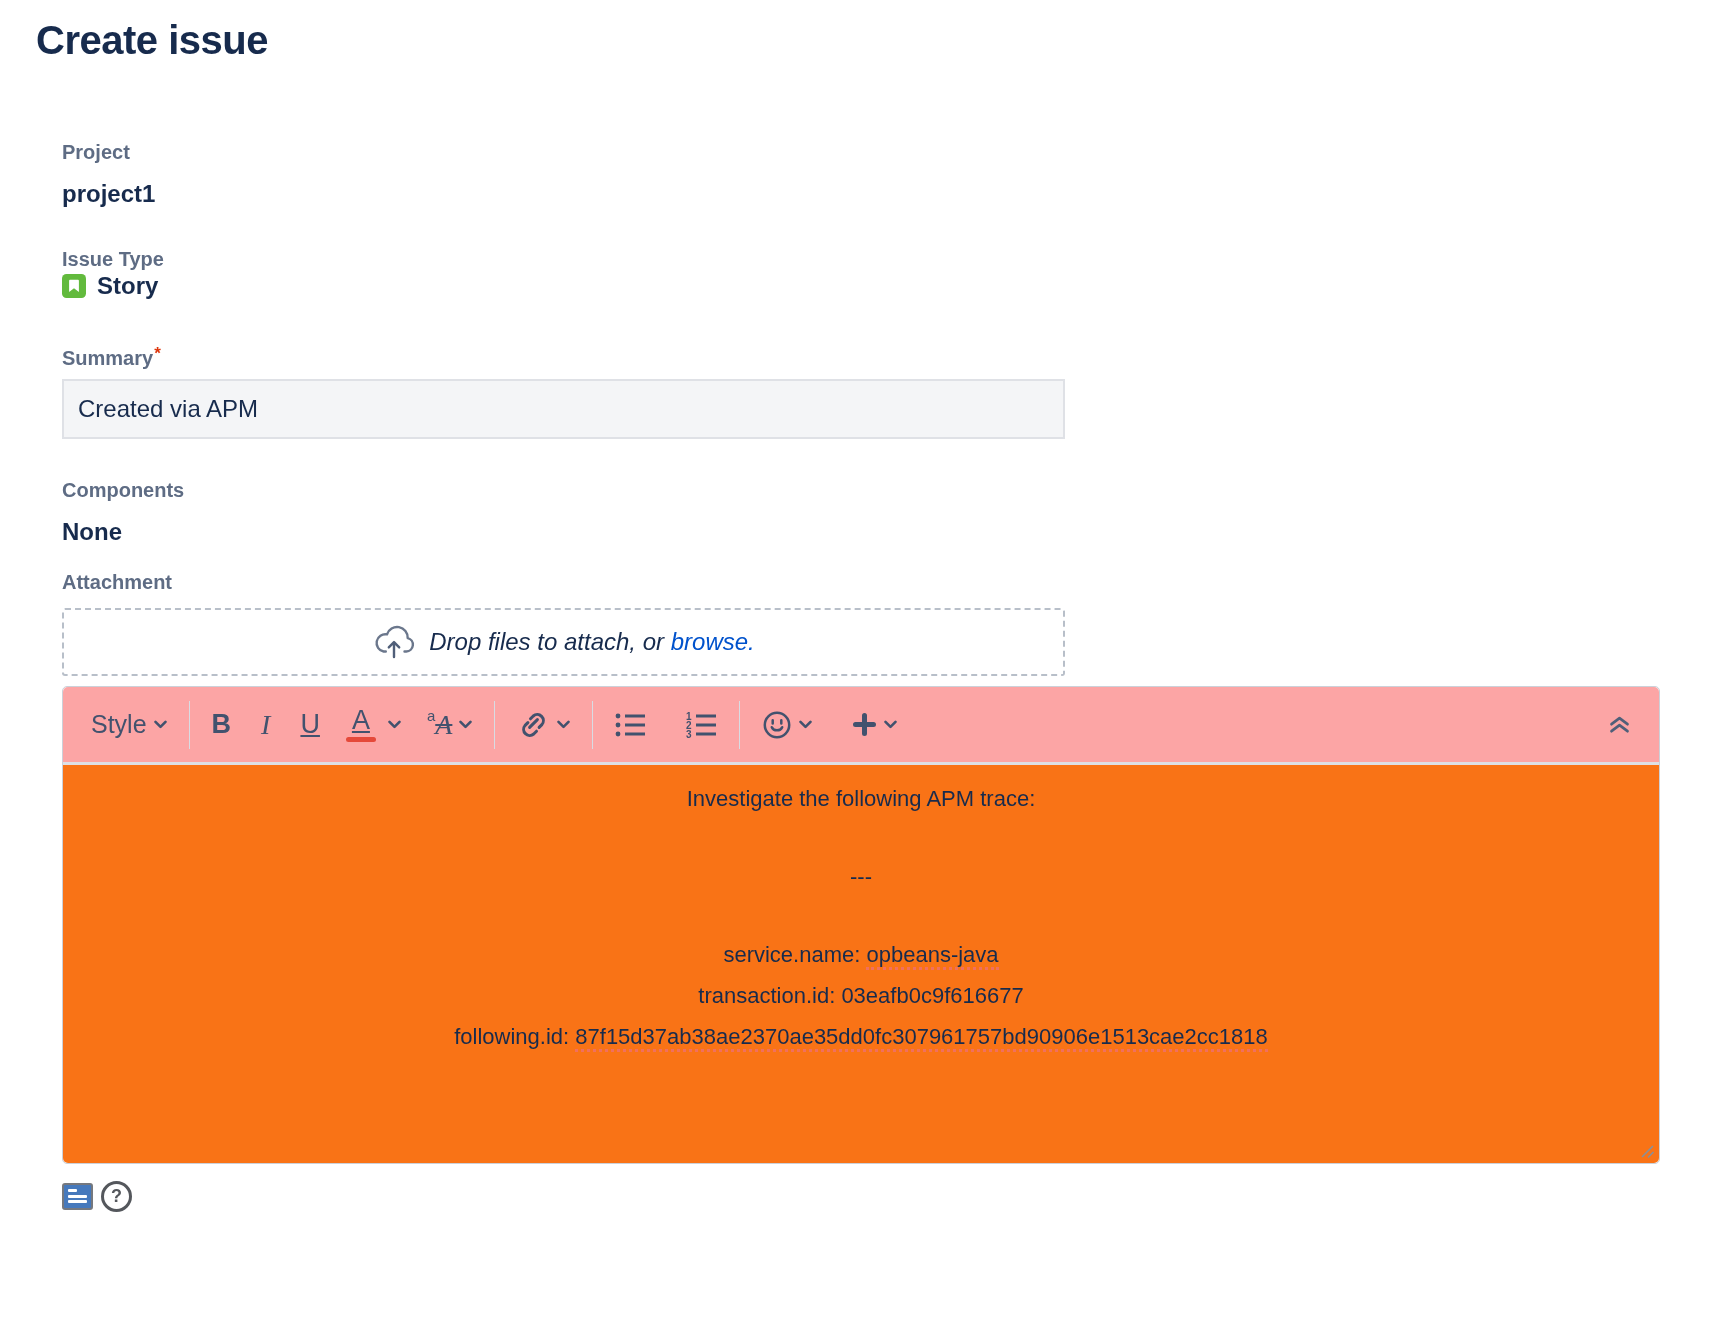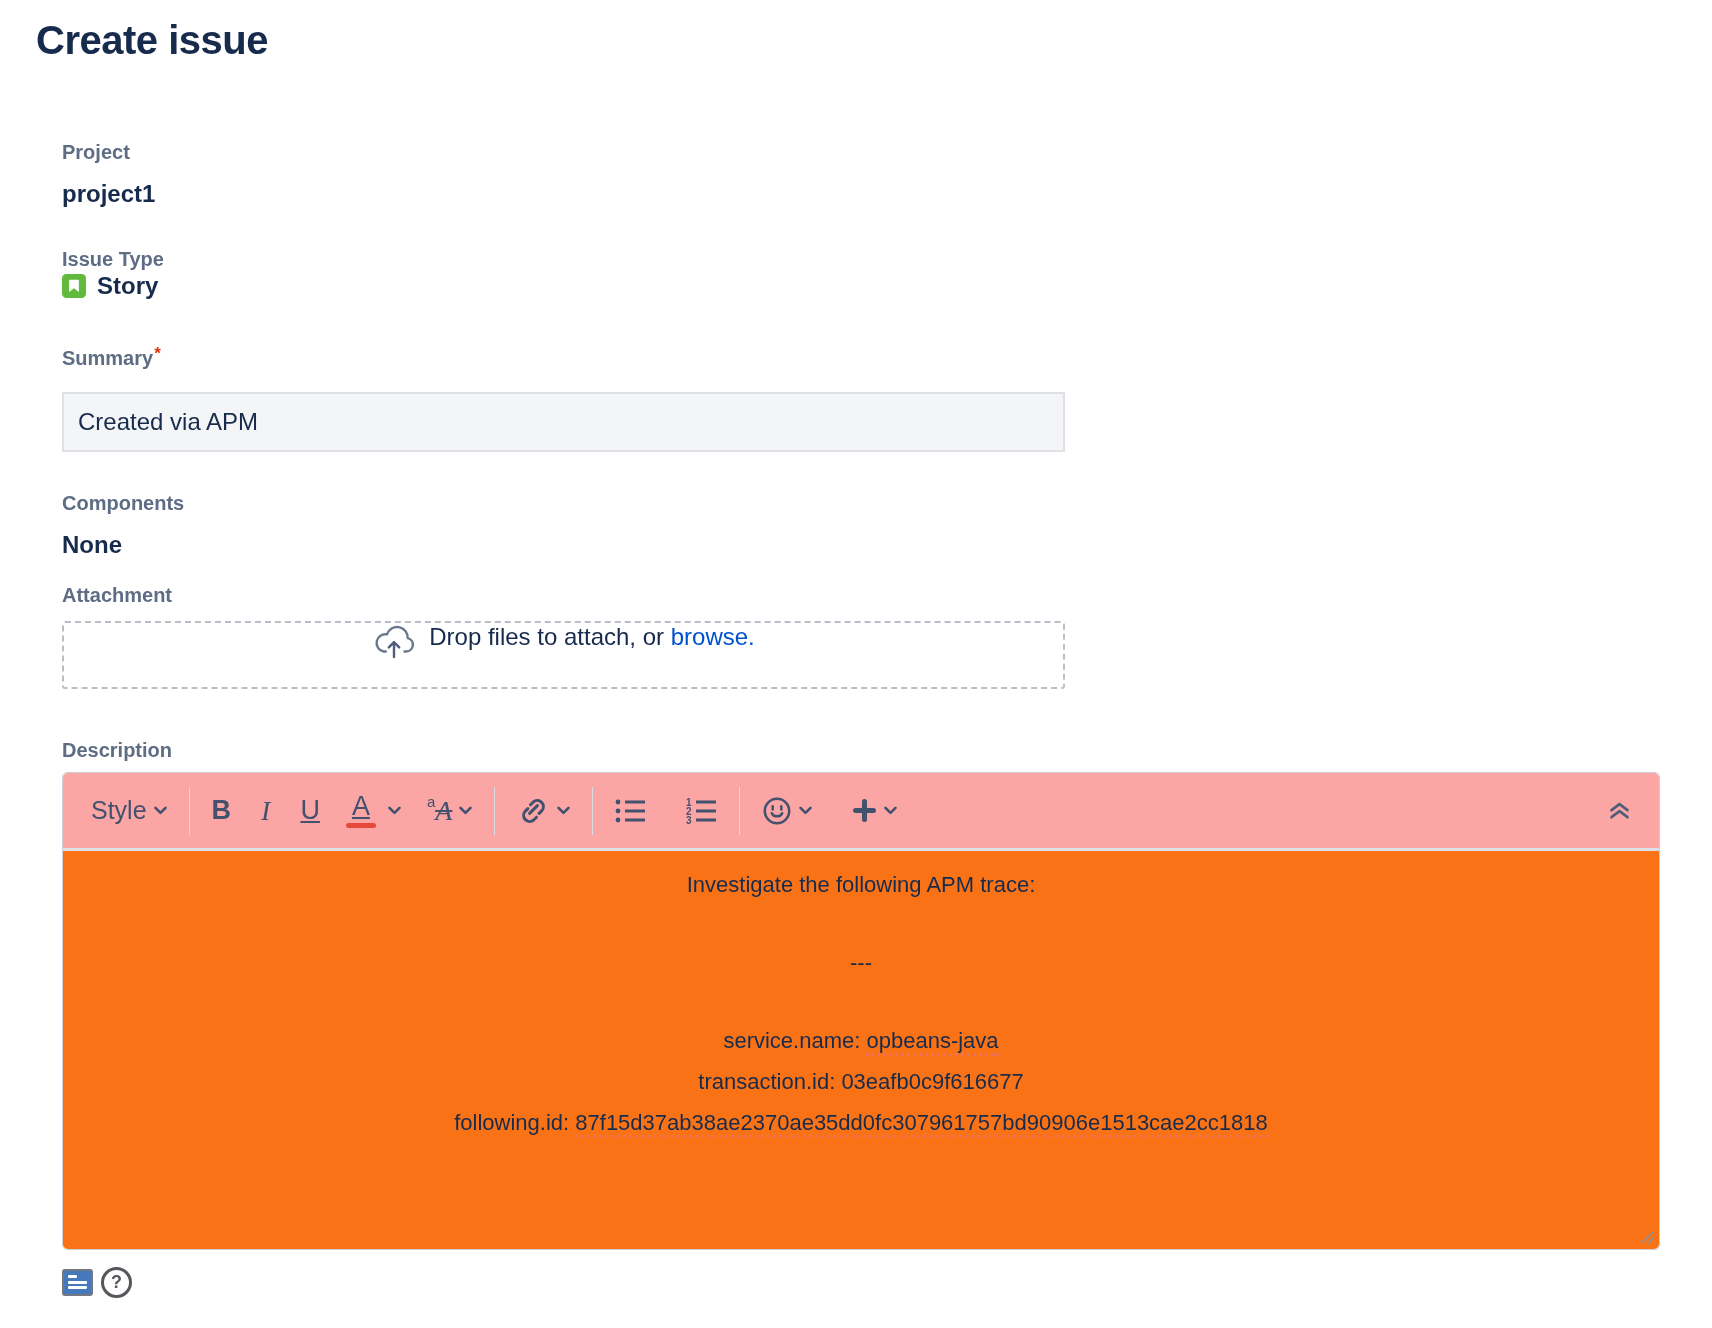--- a/index.html
+++ b/index.html
@@ -22,33 +22,33 @@
   .field-value { font-size:24px; font-weight:700; color:#172B4D; line-height:30px; }
 
   .lbl-project { margin-top:76px; }
   .val-project { margin-top:15px; }
   .lbl-issuetype { margin-top:38px; }
   .issuetype-row { display:flex; align-items:center; gap:11px; height:30px; }
   .story-icon { width:24px; height:24px; display:inline-block; }
 
   .lbl-summary { margin-top:45px; }
   .summary-input {
-    display:block; margin-top:22px; width:1003px; height:60px;
+    display:block; margin-top:9px; width:1003px; height:60px;
     background:#F4F5F7; border:2px solid #DFE1E6; border-radius:0;
     font-family:"Liberation Sans","DejaVu Sans",sans-serif;
     font-size:24px; color:#172B4D; padding:0 14px; outline:none;
   }
   .lbl-components { margin-top:39px; }
   .val-components { margin-top:15px; }
   .lbl-attachment { margin-top:23px; }
   .dropzone {
     margin-top:14px; width:1003px; height:68px;
     border:2px dashed #B8BFC9; border-radius:3px; background:#FFFFFF;
-    display:flex; justify-content:center; gap:13px;
-    font-size:24px; color:#172B4D; cursor:pointer;
+    display:flex; align-items:center; justify-content:center; gap:13px;
+    font-size:24px; color:#172B4D; cursor:pointer;font-style:italic;
   }
   .dropzone .browse-link { color:#0052CC; text-decoration:none; }
 
   .lbl-description { margin-top:49px; }
   .editor {
     margin-top:10px; width:1598px; border:1px solid #CCD1D9; border-radius:5px;
     background:#F8F8F9;
   }
   .editor-toolbar {
     height:78px; background:#fca5a5; border-bottom:3px solid #DEE0E5;
@@ -131,21 +131,20 @@
     <div class="dropzone">
       <span>
         <svg width="44" height="38" viewBox="0 0 44 38" fill="none">
           <path d="M32.5 28.5 h1.8 a6.8 6.8 0 0 0 1.4 -13.4 A10.6 10.6 0 0 0 15 11.4 A8.3 8.3 0 0 0 11.6 28.5 h2.2" stroke="#6B778C" stroke-width="2.4" stroke-linecap="round" stroke-linejoin="round"></path>
           <path d="M22 34 V19.5 M16.8 24.4 L22 19.1 L27.2 24.4" stroke="#505F79" stroke-width="2.4" stroke-linecap="round" stroke-linejoin="round"></path>
         </svg>
       </span>
       <span><span>Drop files to attach, or </span><a href="#" class="browse-link">browse.</a></span>
     </div>
 
-    <div class="field-label lbl-description">Description</div>
     <div class="editor">
       <div class="editor-toolbar">
 
         <button class="tb-btn">
           <span class="tb-style-label">Style</span>
           <span>
             <svg width="13" height="9" viewBox="0 0 13 9" fill="none">
                 <path d="M1.5 1.8l5 5 5-5" stroke="currentColor" stroke-width="2.6" stroke-linecap="round" stroke-linejoin="round"></path>
               </svg>
           </span>

